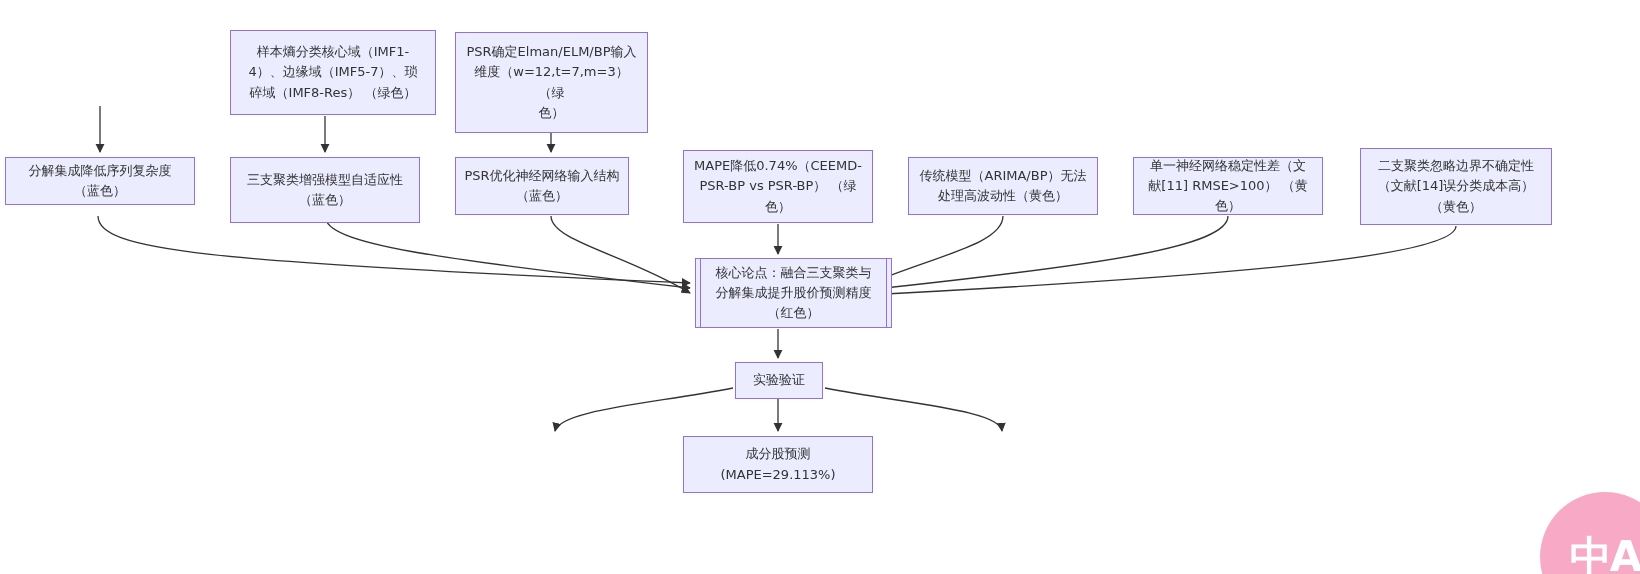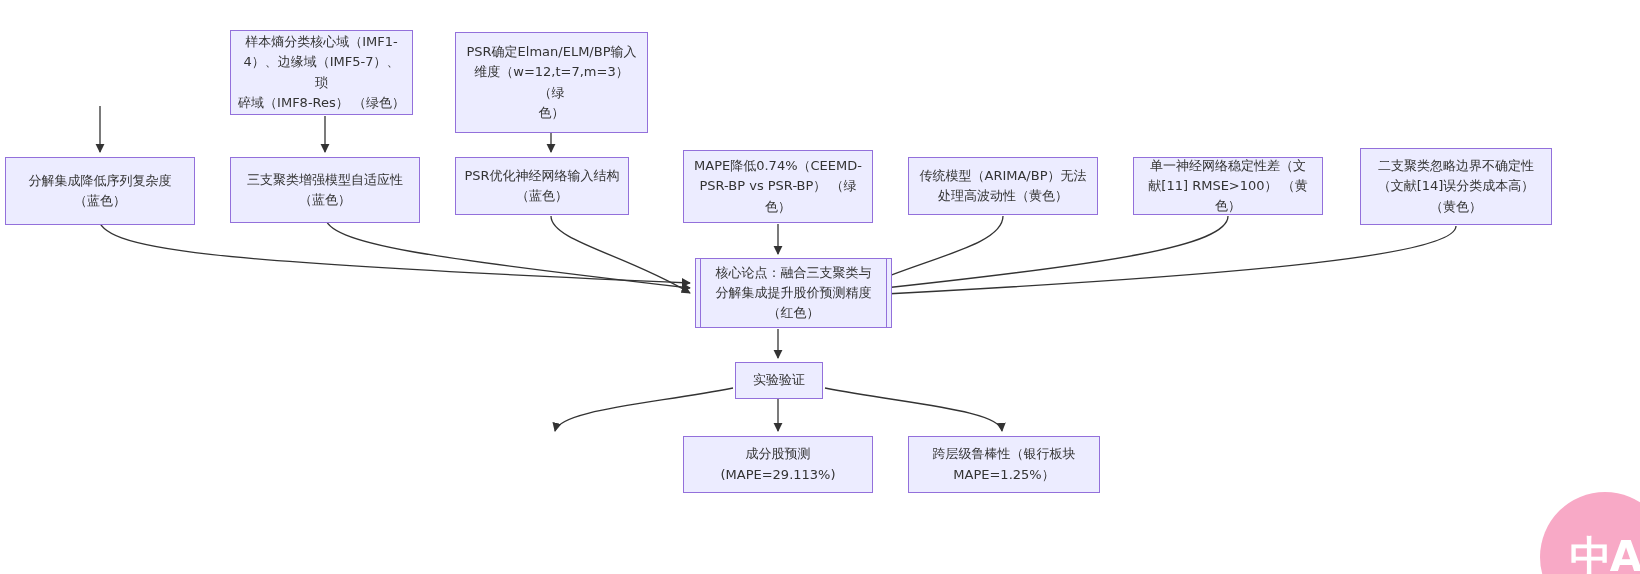--- a/index.html
+++ b/index.html
@@ -60,32 +60,32 @@
     <path class="edge" d="M778,224 L778,254" marker-end="url(#arrow)"></path>
     <path class="edge" d="M1003,216 C1003,244 935,256 866,285" marker-end="url(#arrow)"></path>
     <path class="edge" d="M1228,216 C1228,246 1110,264 866,290" marker-end="url(#arrow)"></path>
     <path class="edge" d="M1456,226 C1456,254 1270,274 866,295" marker-end="url(#arrow)"></path>
     <path class="edge" d="M778,329 L778,358" marker-end="url(#arrow)"></path>
     <path class="edge" d="M733,388 C650,404 560,410 555,431" marker-end="url(#arrow)"></path>
     <path class="edge" d="M778,399 L778,431" marker-end="url(#arrow)"></path>
     <path class="edge" d="M825,388 C908,404 1000,410 1002,431" marker-end="url(#arrow)"></path>
   </svg>
 
-  <div class="node" style="left:230px;top:30px;width:183px;height:85px">
+  <div class="node" style="left:230px;top:30px;width:206px;height:85px">
     <span>样本熵分类核心域（IMF1-
 4）、边缘域（IMF5-7）、琐
 碎域（IMF8-Res） （绿色）</span>
   </div>
   <div class="node" style="left:455px;top:32px;width:193px;height:101px">
     <span>PSR确定Elman/ELM/BP输入
 维度（w=12,t=7,m=3） （绿
 色）</span>
   </div>
 
-  <div class="node" style="left:5px;top:157px;width:190px;height:68px">
+  <div class="node" style="left:5px;top:157px;width:190px;height:48px">
     <span>分解集成降低序列复杂度
 （蓝色）</span>
   </div>
   <div class="node" style="left:230px;top:157px;width:190px;height:66px">
     <span>三支聚类增强模型自适应性
 （蓝色）</span>
   </div>
   <div class="node" style="left:455px;top:157px;width:174px;height:58px">
     <span>PSR优化神经网络输入结构
 （蓝色）</span>
@@ -116,22 +116,18 @@
   </div>
 
   <div class="node" style="left:735px;top:362px;width:88px;height:37px">
     <span>实验验证</span>
   </div>
 
   <div class="node" style="left:683px;top:436px;width:190px;height:57px">
     <span>成分股预测
 (MAPE=29.113%)</span>
   </div>
-  <div class="node" style="left:908px;top:436px;width:192px;height:57px">
-    <span>跨层级鲁棒性（银行板块
-MAPE=1.25%）</span>
-  </div>
 
   <div class="watermark">
     <span>中A</span>
   </div>
 
 </div>
 
 </body></html>

